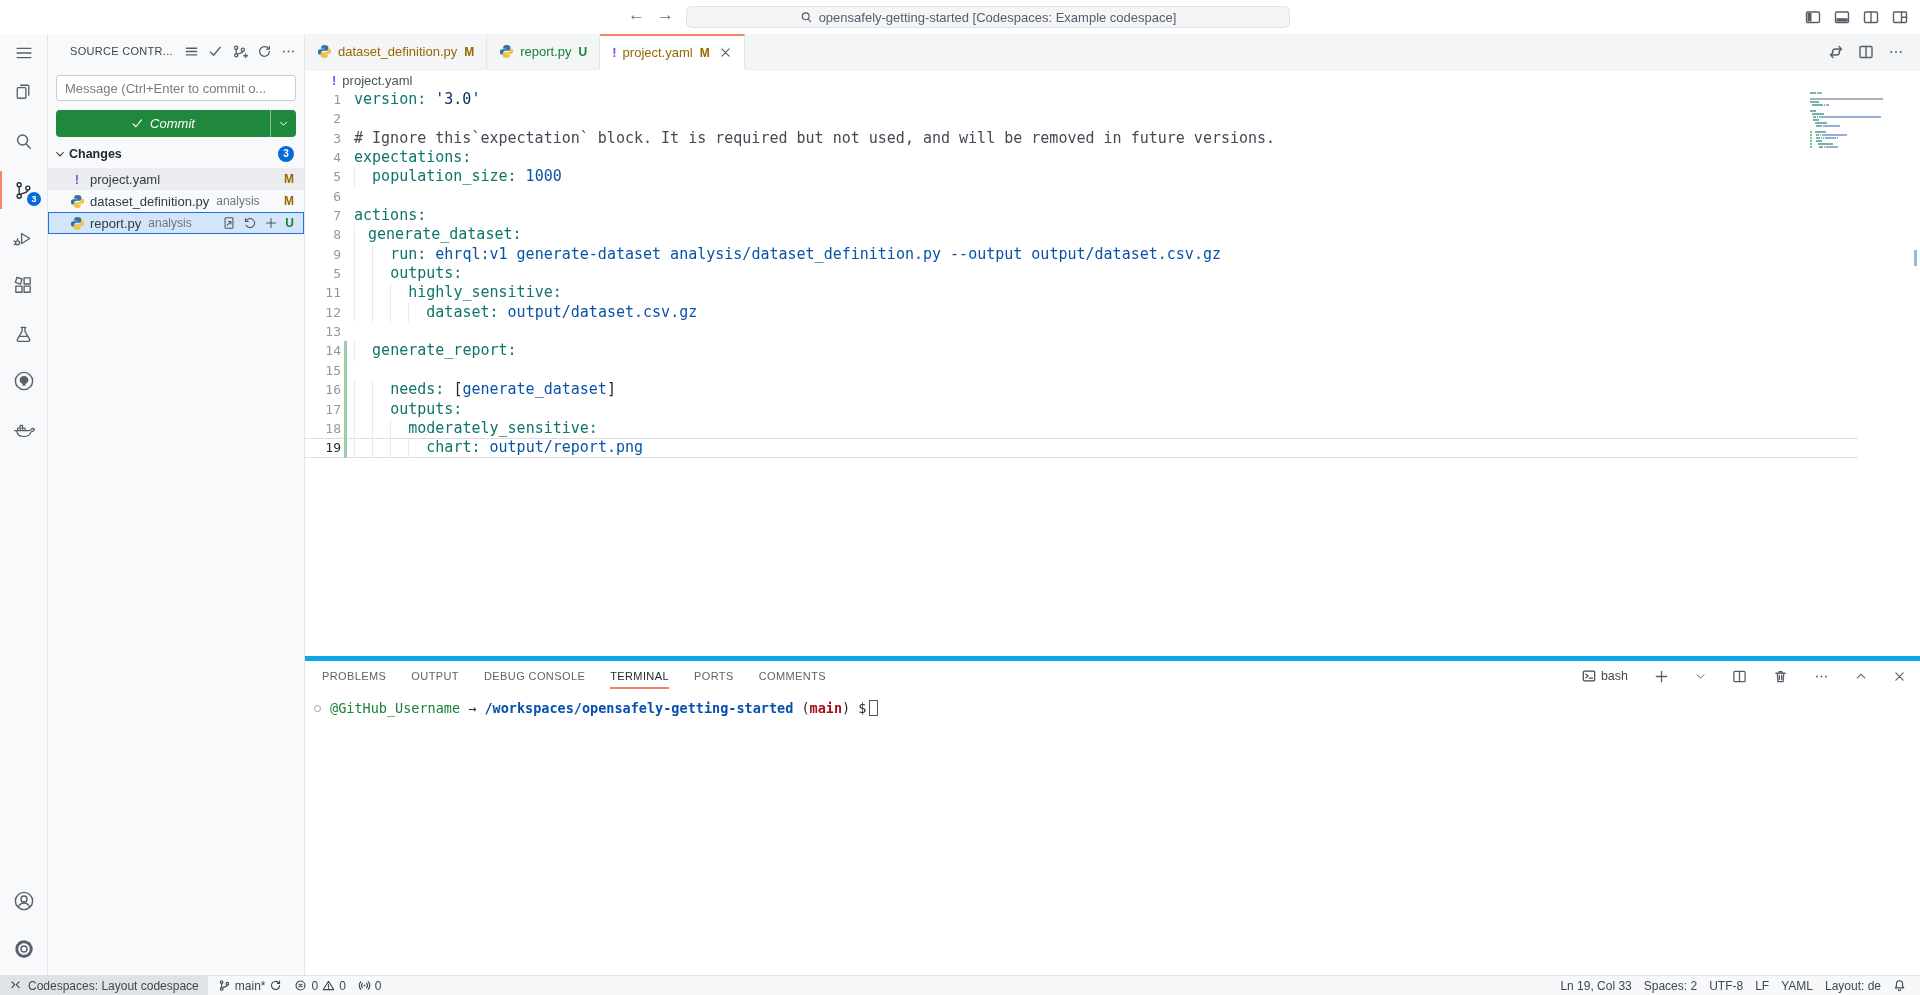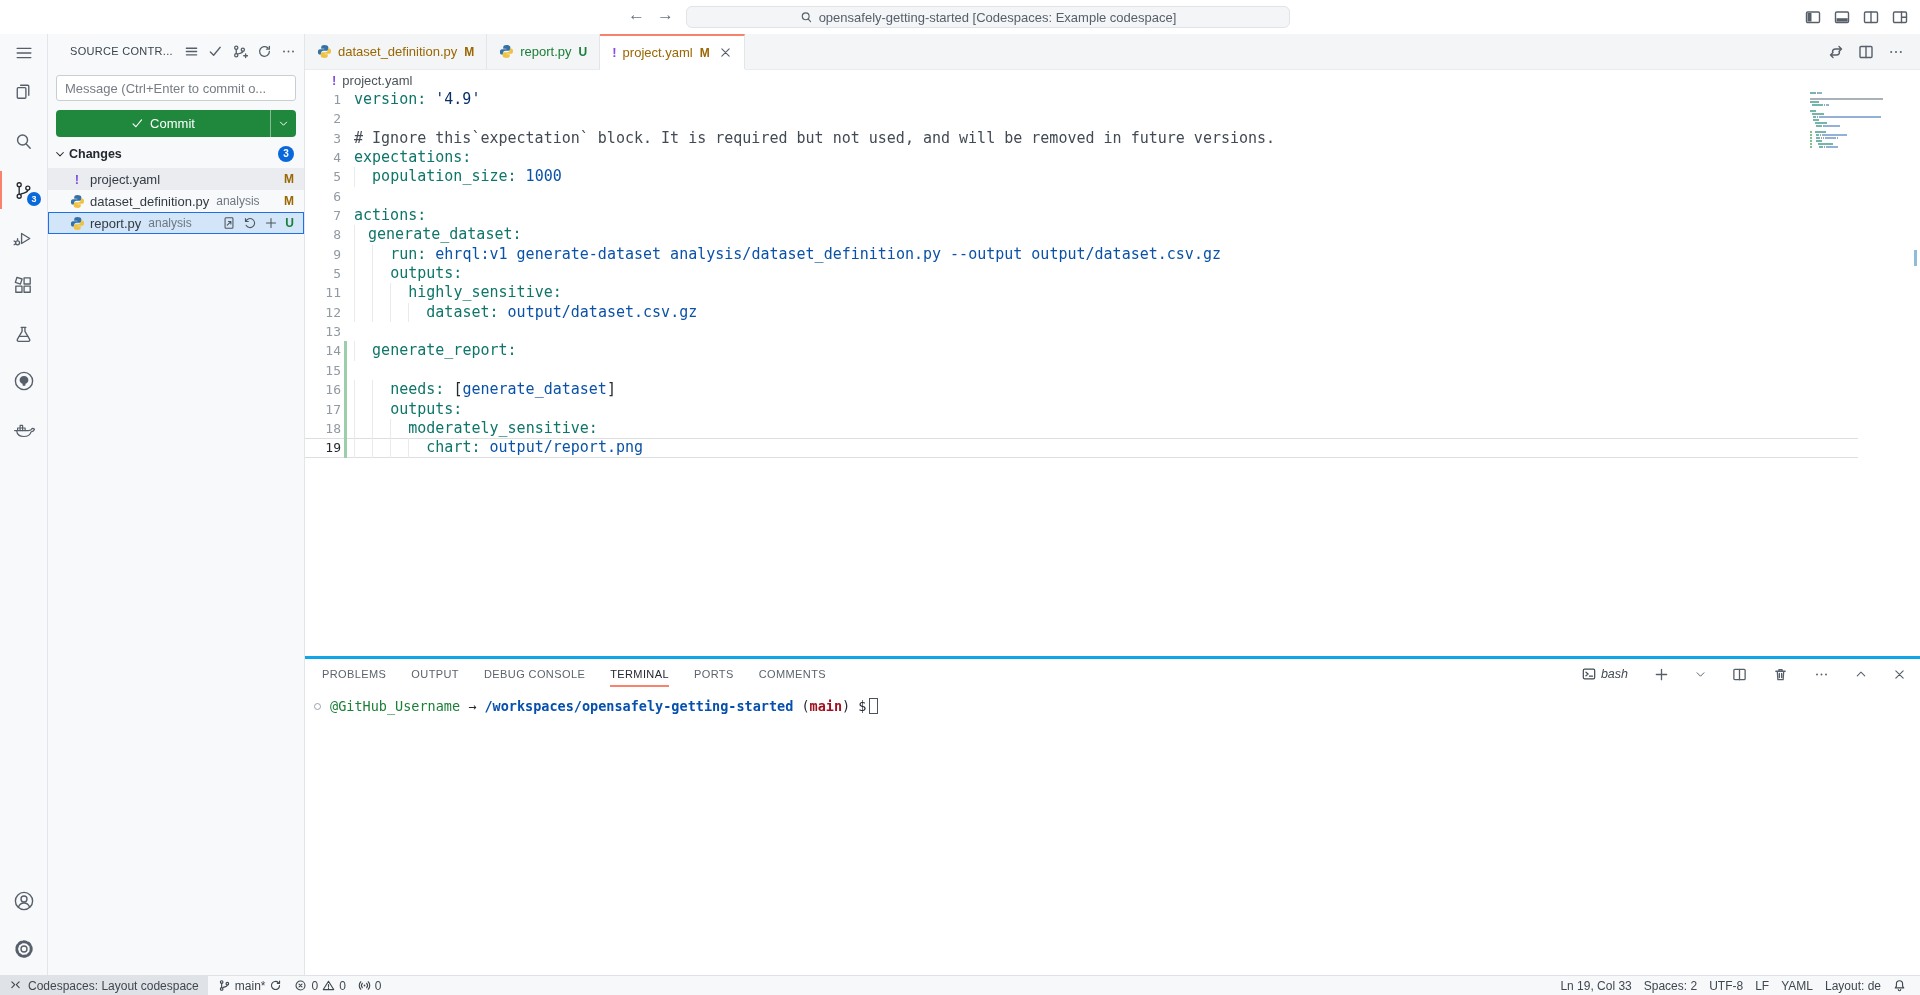--- a/index.html
+++ b/index.html
@@ -30,21 +30,21 @@
 
   
   #sidebar{width:257px;background:#f8f9fb;border-right:1px solid #e3e6e9;position:relative;flex:none;font-size:13px;}
   #scm-header{height:34px;display:flex;align-items:center;padding:0 8px 0 22px;}
   #scm-title{font-size:11px;color:#3b434b;letter-spacing:.3px;white-space:nowrap;overflow:hidden;flex:1;}
   #scm-header-actions{display:flex;gap:9px;color:#57606a;align-items:center;}
   #commit-input{position:absolute;left:8px;top:41px;width:240px;height:26px;background:#fff;border:1px solid #c9ced3;
     border-radius:3px;font-size:13px;padding:0 8px;color:#24292f;font-family:"Liberation Sans",sans-serif;}
   #commit-input::placeholder{color:#767d85;}
   #commit-btn{position:absolute;left:8px;top:76px;width:240px;height:27px;background:#1f883d;border:none;border-radius:4px;
-    color:#fff;font-size:13px;display:flex;align-items:center;cursor:pointer;font-family:"Liberation Sans",sans-serif;}
+    color:#fff;font-size:13px;display:flex;align-items:center;cursor:pointer;font-family:"Liberation Sans",sans-serif;font-style:italic;}
   #commit-main{flex:1;display:flex;align-items:center;justify-content:center;gap:6px;}
   #commit-dd{width:26px;height:27px;border-left:1px solid rgba(255,255,255,.45);display:flex;align-items:center;justify-content:center;}
   #changes-header{position:absolute;left:0;top:114px;width:100%;height:20px;display:flex;align-items:center;padding:0 10px 9px 6px;color:#24292f;}
   #changes-label{font-weight:700;font-size:12.5px;margin-left:3px;flex:1;}
   #changes-badge{min-width:16px;height:16px;border-radius:9px;background:#0969da;color:#fff;font-size:10px;line-height:16px;
     text-align:center;font-weight:700;padding:0 3px;}
   #changes-list{position:absolute;left:0;top:134px;width:100%;}
   .scm-row{position:relative;height:22px;display:flex;align-items:center;color:#333b43;}
   .scm-row.hovered{background:#eaecef;}
   .scm-row.selected{background:#d3e5f8;outline:1px solid #1f6feb;outline-offset:-1px;}
@@ -82,27 +82,27 @@
   .gd{position:absolute;top:0;bottom:0;width:1px;background:#e8ebee;}
   .tok-k{color:#0e7569;} .tok-v{color:#0a52a8;} .tok-n{color:#0a52a8;}
   .tok-s{color:#0a3069;} .tok-c{color:#424a53;} .tok-p{color:#24292f;} .tok-b{color:#24292f;}
   #cur-line{position:absolute;left:0;right:62px;height:19.35px;border-top:1px solid #dcdfe2;border-bottom:1px solid #dcdfe2;pointer-events:none;}
   #minimap{position:absolute;top:2px;right:14px;width:96px;}
   .mm-row{height:2px;margin-bottom:1px;display:flex;}
   .mm-seg{height:2px;display:inline-block;}
   #overview-mark{position:absolute;right:3px;top:160px;width:3px;height:16px;background:#8fbcd8;}
 
   
-  #panel{height:319px;border-top:3px solid #0ea5e9;background:#fff;position:relative;}
+  #panel{height:319px;border-top:5px solid #0ea5e9;background:#fff;position:relative;}
   #panel-header{height:30px;display:flex;align-items:center;justify-content:space-between;padding:0 14px 0 17px;}
   #panel-tabs{display:flex;align-items:center;height:30px;}
   .ptab{font-size:11px;letter-spacing:.4px;color:#5b636b;margin-right:25px;height:30px;line-height:30px;position:relative;cursor:default;}
   .ptab.active{color:#24292f;}
   .ptab.active::after{content:'';position:absolute;left:0;right:0;bottom:2px;height:2px;background:#f9826c;}
-  #panel-tools{display:flex;align-items:center;gap:26px;color:#57606a;font-style:italic;}
+  #panel-tools{display:flex;align-items:center;gap:26px;color:#57606a;}
   .shell-pill{display:flex;align-items:center;gap:5px;font-size:12.5px;color:#424a53;}
   #terminal-body{padding:9px 0 0 9px;display:flex;align-items:center;font-family:"DejaVu Sans Mono",monospace;font-size:13.5px;}
   .term-circle{width:7px;height:7px;border:1px solid #9aa2aa;border-radius:50%;margin-right:9px;flex:none;}
   .cursor{display:inline-block;width:9px;height:16px;border:1px solid #4b535b;margin-left:3px;vertical-align:-3px;}
 
   
   #statusbar{height:20px;background:#f6f8fa;border-top:1px solid #dfe3e7;display:flex;justify-content:space-between;
     align-items:center;font-size:12px;color:#40474f;}
   .sb-left{display:flex;align-items:center;height:20px;}
   .sb-right{display:flex;align-items:center;height:20px;padding-right:8px;}
@@ -379,21 +379,21 @@
     </div>
 
     <div id="breadcrumb">
       <span class="yaml-bang">!</span>
       <span>project.yaml</span>
     </div>
 
     <div id="editor">
       <div id="cur-line" style="top: 348.3px;"></div>
       <div id="code">
-          <div class="code-row"><span class="ln">1</span><span class="addbar"></span><span class="code"><span style="padding-left: 0px; display: inline-block;"><span class="tok-k">version:</span><span class="tok-p"> </span><span class="tok-s">'4.9'</span></span></span></div>
+          <div class="code-row"><span class="ln">1</span><span class="addbar"></span><span class="code"><span style="padding-left: 0px; display: inline-block;"><span class="tok-k">version:</span><span class="tok-p"> </span><span class="tok-s">'3.0'</span></span></span></div>
           <div class="code-row"><span class="ln">2</span><span class="addbar"></span><span class="code"><span style="padding-left: 0px; display: inline-block;"></span></span></div>
           <div class="code-row"><span class="ln">3</span><span class="addbar"></span><span class="code"><span style="padding-left: 0px; display: inline-block;"><span class="tok-c"># Ignore this`expectation` block. It is required but not used, and will be removed in future versions.</span></span></span></div>
           <div class="code-row"><span class="ln">4</span><span class="addbar"></span><span class="code"><span style="padding-left: 0px; display: inline-block;"><span class="tok-k">expectations:</span></span></span></div>
           <div class="code-row"><span class="ln">5</span><span class="addbar"></span><span class="code"><span class="gd" style="left: 0px;"></span><span style="padding-left: 18.08px; display: inline-block;"><span class="tok-k">population_size:</span><span class="tok-p"> </span><span class="tok-n">1000</span></span></span></div>
           <div class="code-row"><span class="ln">6</span><span class="addbar"></span><span class="code"><span style="padding-left: 0px; display: inline-block;"></span></span></div>
           <div class="code-row"><span class="ln">7</span><span class="addbar"></span><span class="code"><span style="padding-left: 0px; display: inline-block;"><span class="tok-k">actions:</span></span></span></div>
           <div class="code-row"><span class="ln">8</span><span class="addbar"></span><span class="code"><span class="gd" style="left: 0px;"></span><span style="padding-left: 14px; display: inline-block;"><span class="tok-k">generate_dataset:</span></span></span></div>
           <div class="code-row"><span class="ln">9</span><span class="addbar"></span><span class="code"><span class="gd" style="left: 0px;"></span><span class="gd" style="left: 18.08px;"></span><span style="padding-left: 36.16px; display: inline-block;"><span class="tok-k">run:</span><span class="tok-p"> </span><span class="tok-v">ehrql:v1 generate-dataset analysis/dataset_definition.py --output output/dataset.csv.gz</span></span></span></div>
           <div class="code-row"><span class="ln">5</span><span class="addbar"></span><span class="code"><span class="gd" style="left: 0px;"></span><span class="gd" style="left: 18.08px;"></span><span style="padding-left: 36.16px; display: inline-block;"><span class="tok-k">outputs:</span></span></span></div>
           <div class="code-row"><span class="ln">11</span><span class="addbar"></span><span class="code"><span class="gd" style="left: 0px;"></span><span class="gd" style="left: 18.08px;"></span><span class="gd" style="left: 36.16px;"></span><span style="padding-left: 54.24px; display: inline-block;"><span class="tok-k">highly_sensitive:</span></span></span></div>

